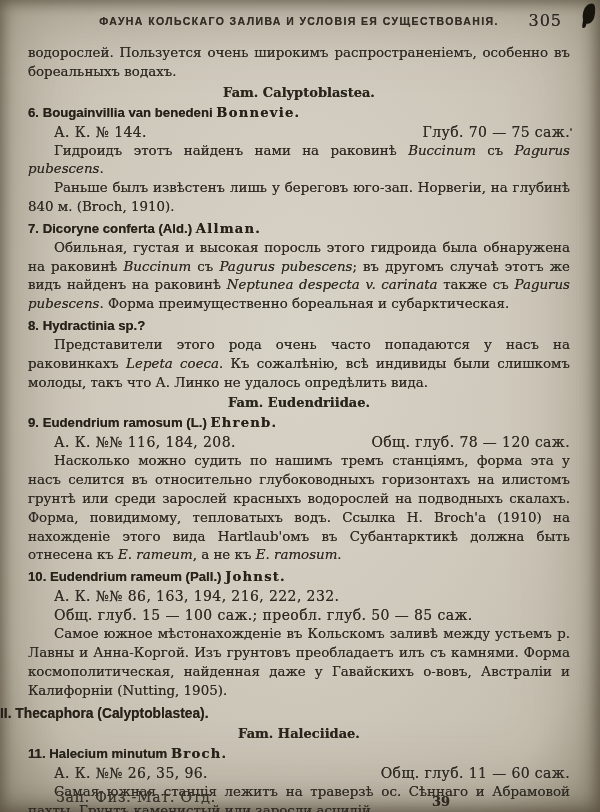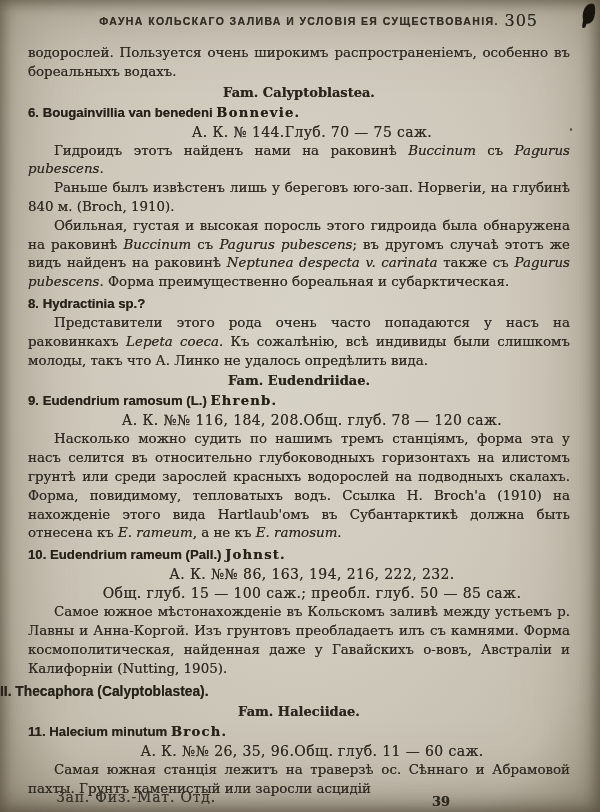--- a/index.html
+++ b/index.html
@@ -20,38 +20,38 @@
     color:#2e2a23;
     font-family:"DejaVu Serif", serif;
     text-shadow:0 0 .5px rgba(46,42,35,.75);
   }
   .running-head{position:relative;height:20px;}
   .running-title{
     position:absolute;left:0;right:0;top:3px;text-align:center;
     font-family:"Liberation Sans", sans-serif;
     font-weight:bold;font-size:10.5px;letter-spacing:1.4px;color:#332e25;
   }
-  .page-number{position:absolute;right:32px;top:-1px;font-size:16px;letter-spacing:1px;}
+  .page-number{position:absolute;right:8px;top:-1px;font-size:16px;letter-spacing:1px;}
   .para{
     margin:0;font-size:13.4px;line-height:18.8px;
     text-align:justify;text-indent:26px;
   }
   .para.noindent{text-indent:0;margin-top:12px;}
   .fam{
     text-align:center;font-weight:bold;font-size:13px;line-height:16px;
     margin:3px 0 1px;color:#2a261e;
   }
   .sp-title{
     font-weight:bold;
     font-family:"Liberation Sans", sans-serif;
     font-size:13.2px;line-height:18px;margin:3px 0 1px;color:#262219;
   }
   .sp-title .auth{font-family:"DejaVu Serif", serif;letter-spacing:1.2px;}
   .ak-row{
-    display:flex;justify-content:center;
+    display:flex;justify-content:space-between;
     padding-left:26px;font-size:14px;line-height:19px;margin:0;
     letter-spacing:.4px;
   }
   .group-head{
     font-family:"Liberation Sans", sans-serif;font-weight:bold;
     font-size:13.8px;line-height:19px;margin:4px 0 1px -28px;color:#262219;
   }
   .footer-note{
     position:absolute;left:56px;bottom:7px;
     font-size:14px;letter-spacing:.8px;color:#3a352c;
@@ -86,20 +86,21 @@
   <div class="fam">Fam. Calyptoblastea.</div>
 
   <h3 class="sp-title"><span>6. Bougainvillia van benedeni</span> <span class="auth">Bonnevie.</span></h3>
   <div class="ak-row">
     <span>А. К. № 144.</span>
     <span>Глуб. 70 — 75 саж.</span>
   </div>
   <p class="para"><span>Гидроидъ этотъ найденъ нами на раковинѣ </span><i>Buccinum</i><span> съ </span><i>Pagurus pubescens</i><span>.</span></p>
   <p class="para"><span>Раньше былъ извѣстенъ лишь у береговъ юго-зап. Норвегіи, на глубинѣ 840 м. (Broch, 1910).</span></p>
 
+  <h3 class="sp-title"><span>7. Dicoryne conferta (Ald.)</span> <span class="auth">Allman.</span></h3>
   <p class="para"><span>Обильная, густая и высокая поросль этого гидроида была обнаружена на раковинѣ </span><i>Buccinum</i><span> съ </span><i>Pagurus pubescens</i><span>; въ другомъ случаѣ этотъ же видъ найденъ на раковинѣ </span><i>Neptunea despecta v. carinata</i><span> также съ </span><i>Pagurus pubescens</i><span>. Форма преимущественно бореальная и субарктическая.</span></p>
 
   <h3 class="sp-title"><span>8. Hydractinia sp.?</span></h3>
   <p class="para"><span>Представители этого рода очень часто попадаются у насъ на раковинкахъ </span><i>Lepeta coeca</i><span>. Къ сожалѣнію, всѣ индивиды были слишкомъ молоды, такъ что А. Линко не удалось опредѣлить вида.</span></p>
 
   <div class="fam">Fam. Eudendriidae.</div>
 
   <h3 class="sp-title"><span>9. Eudendrium ramosum (L.)</span> <span class="auth">Ehrenb.</span></h3>
   <div class="ak-row">
     <span>А. К. №№ 116, 184, 208.</span>

